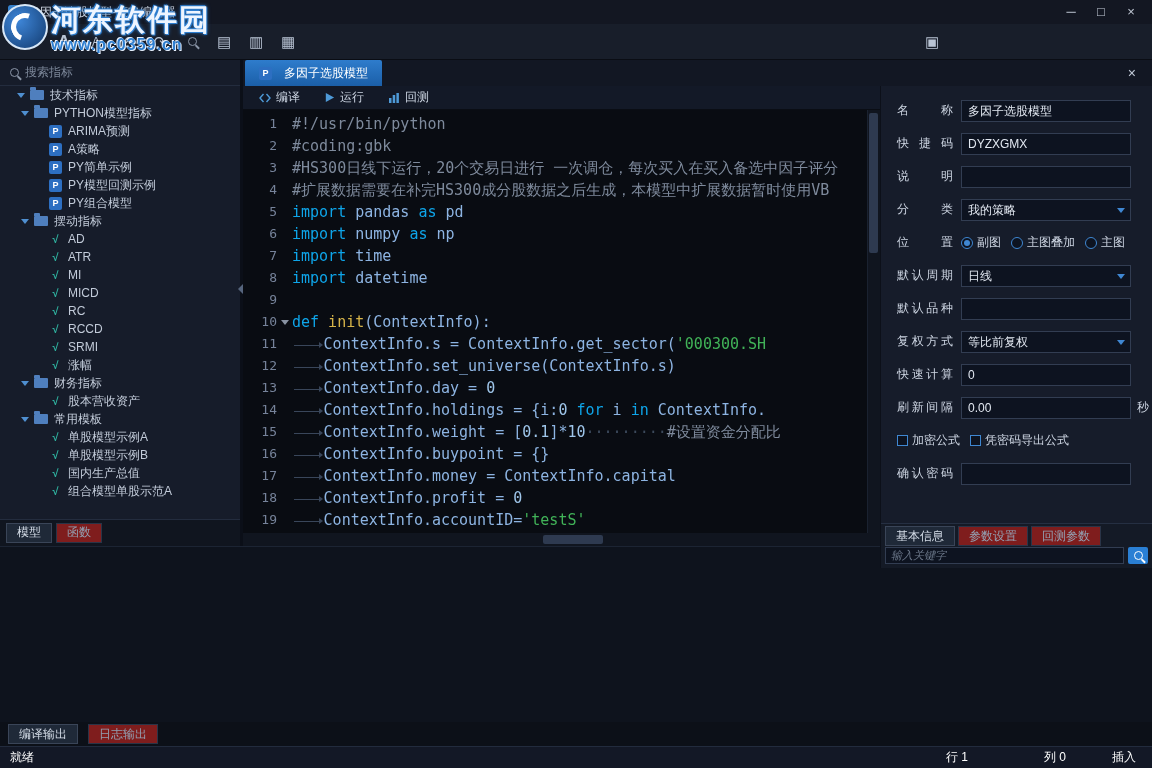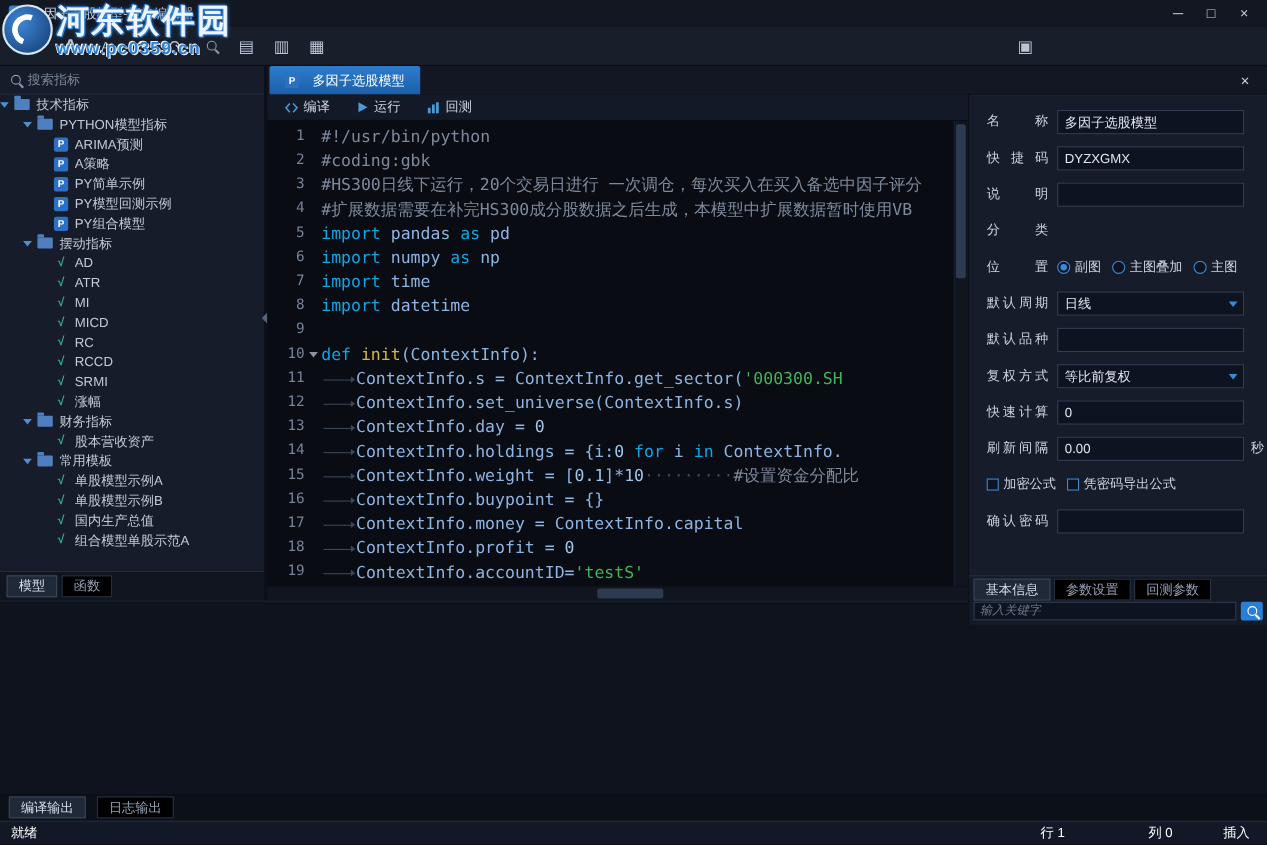--- a/index.html
+++ b/index.html
@@ -45,21 +45,21 @@
   .trow{display:flex;align-items:center;height:18px;font-size:12px;color:#c2cbd9;white-space:nowrap;}
   .tri{width:0;height:0;border-left:4px solid transparent;border-right:4px solid transparent;border-top:5px solid #4f8fd0;margin-right:5px;flex:none;}
   .tri.empty{border:none;width:8px;height:1px;}
   .folder-ic{width:14px;height:10px;background:#4f7fbe;border-radius:1px;position:relative;margin-right:6px;flex:none;}
   .folder-ic::before{content:'';position:absolute;top:-3px;left:0;width:6px;height:3px;background:#4f7fbe;border-radius:1px 1px 0 0;}
   .p-ic{width:13px;height:13px;background:#2d6fc2;color:#fff;font-size:9px;font-weight:bold;text-align:center;line-height:13px;border-radius:2px;margin-right:6px;flex:none;}
   .v-ic{color:#2fb3a0;font-size:11px;font-weight:bold;width:13px;text-align:center;margin-right:6px;flex:none;}
   .tlabel{overflow:hidden;text-overflow:ellipsis;}
   .side-tabs{position:absolute;bottom:0;left:0;right:0;height:27px;background:#10151f;border-top:1px solid #232c3e;display:flex;align-items:center;gap:4px;padding-left:6px;font-family:Liberation Mono, monospace;}
 
-  .mini-tab{height:20px;line-height:18px;padding:0 10px;font-size:12px;color:#93a0b2;background:#000000;border:1px solid #2a3447;}
+  .mini-tab{height:20px;line-height:18px;padding:0 10px;font-size:12px;color:#93a0b2;background:#7f1d1d;border:1px solid #2a3447;}
   .mini-tab.active{background:#1f2938;border-color:#3a4558;color:#d5dde8;}
 
   
   .splitter{position:absolute;left:240px;top:60px;width:3px;height:486px;background:#0b0f18;}
   .splitter::after{content:'';position:absolute;top:46%;left:-2px;border-top:5px solid transparent;border-bottom:5px solid transparent;border-right:5px solid #56657d;}
 
   
   .tabstrip{position:absolute;left:243px;top:60px;right:0;height:26px;background:#121723;display:flex;align-items:center;}
   .doc-tab{height:26px;display:flex;align-items:center;gap:6px;padding:0 14px;margin-left:2px;background:linear-gradient(#2e7ccc,#1b5fa8);color:#fff;font-size:12px;border-radius:2px 2px 0 0;}
   .strip-close{margin-left:auto;margin-right:16px;color:#c3ccd9;font-size:14px;line-height:14px;}
@@ -159,21 +159,21 @@
       <div class="wm-url">www.pc0359.cn</div>
     </div>
   </div>
 
   <div class="sidebar">
     <div class="side-search">
       <span class="magi"></span>
       <span class="side-search-text">搜索指标</span>
     </div>
     <div class="tree">
-        <div class="trow" style="padding-left: 0; font-family: Liberation Mono, monospace;">
+        <div class="trow" style="padding-left: 17px; font-family: Liberation Mono, monospace;">
           <span class="tri"></span>
           <span class="folder-ic"></span>
           <span class="tlabel">技术指标</span>
         </div>
         <div class="trow" style="padding-left: 21px;">
           <span class="tri"></span>
           <span class="folder-ic"></span>
           <span class="tlabel">PYTHON模型指标</span>
         </div>
         <div class="trow" style="padding-left: 36px;">
@@ -367,20 +367,21 @@
         <div class="frow">
           <span class="flabel">快捷码</span>
           <div class="finput"><span class="fval">DYZXGMX</span></div>
         </div>
         <div class="frow">
           <span class="flabel">说明</span>
           <div class="finput"><span class="fval"></span></div>
         </div>
         <div class="frow">
           <span class="flabel">分类</span>
+          <div class="finput select"><span class="fval">我的策略</span><span class="sel-arrow"></span></div>
         </div>
         <div class="frow">
           <span class="flabel">位置</span>
           <div class="opts">
             <span class="radio checked"></span>
             <span class="olabel">副图</span>
             <span class="radio"></span>
             <span class="olabel">主图叠加</span>
             <span class="radio"></span>
             <span class="olabel">主图</span>

